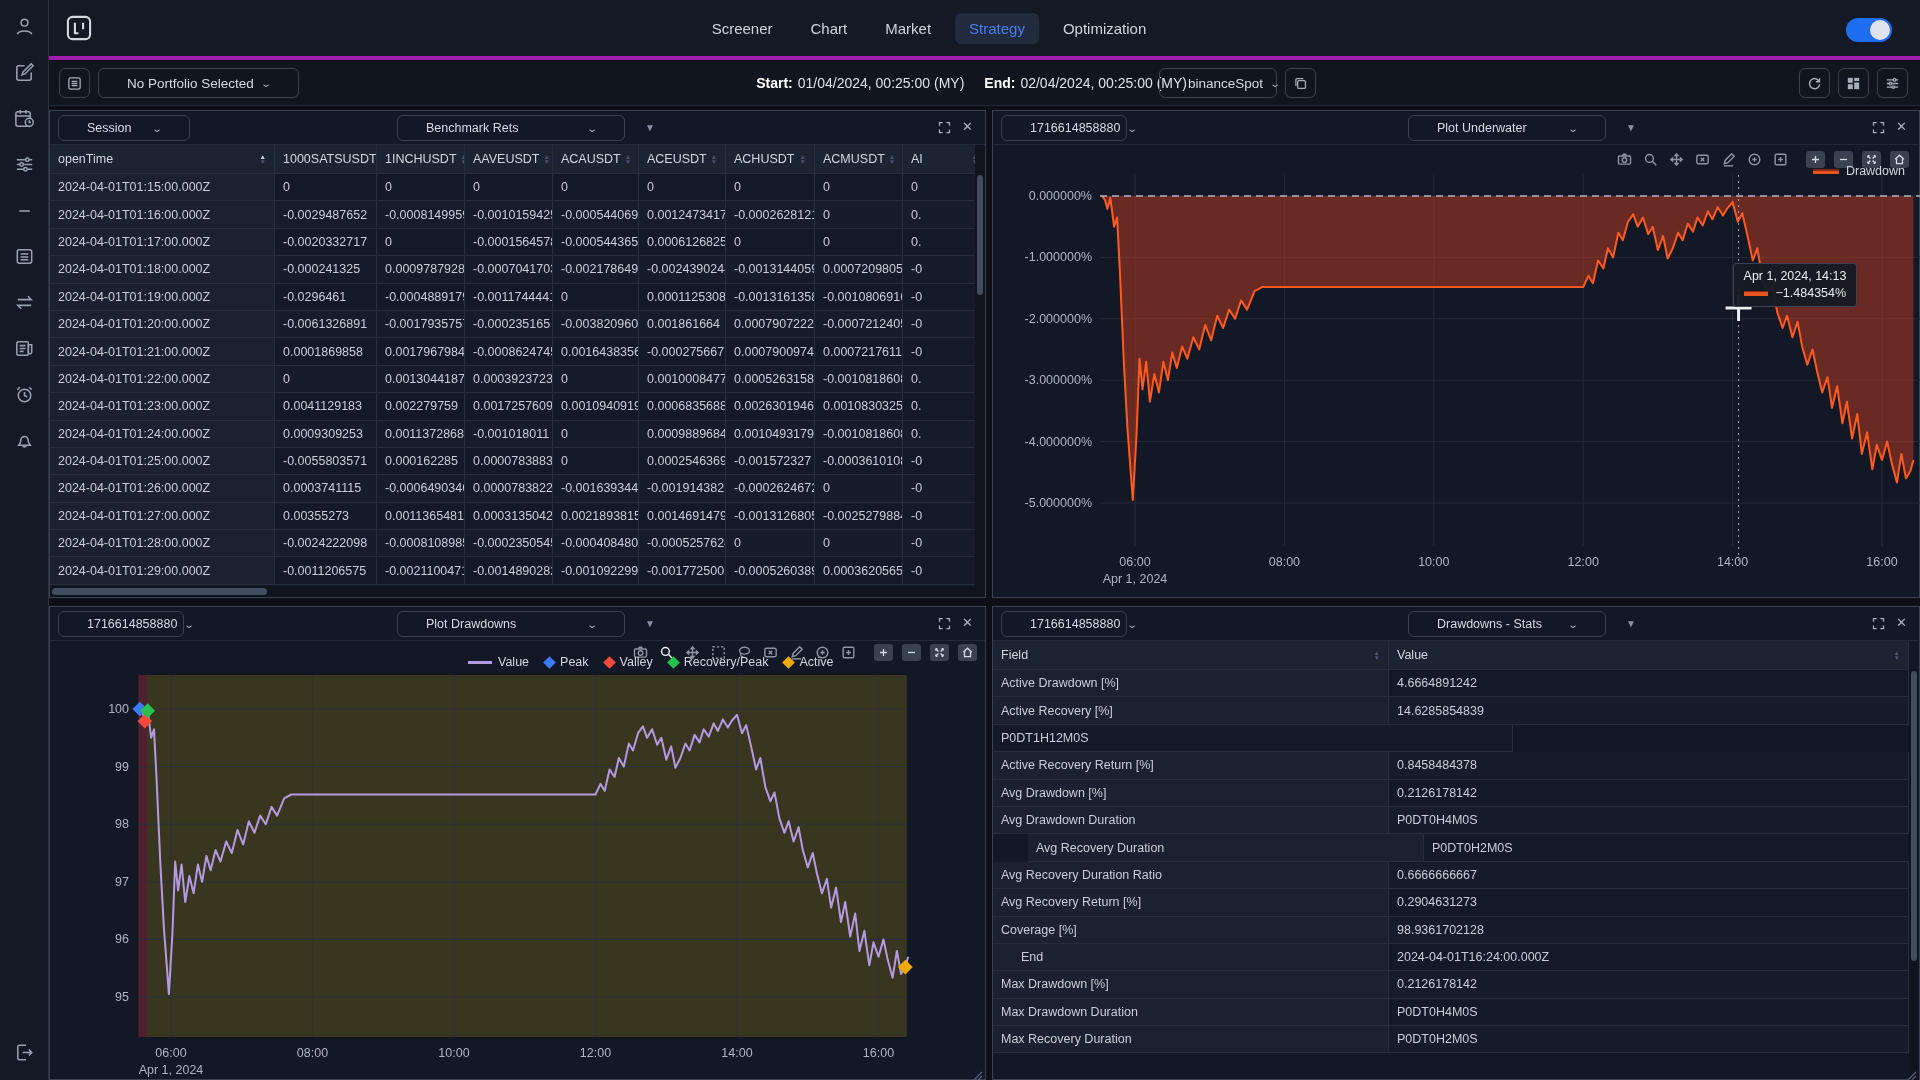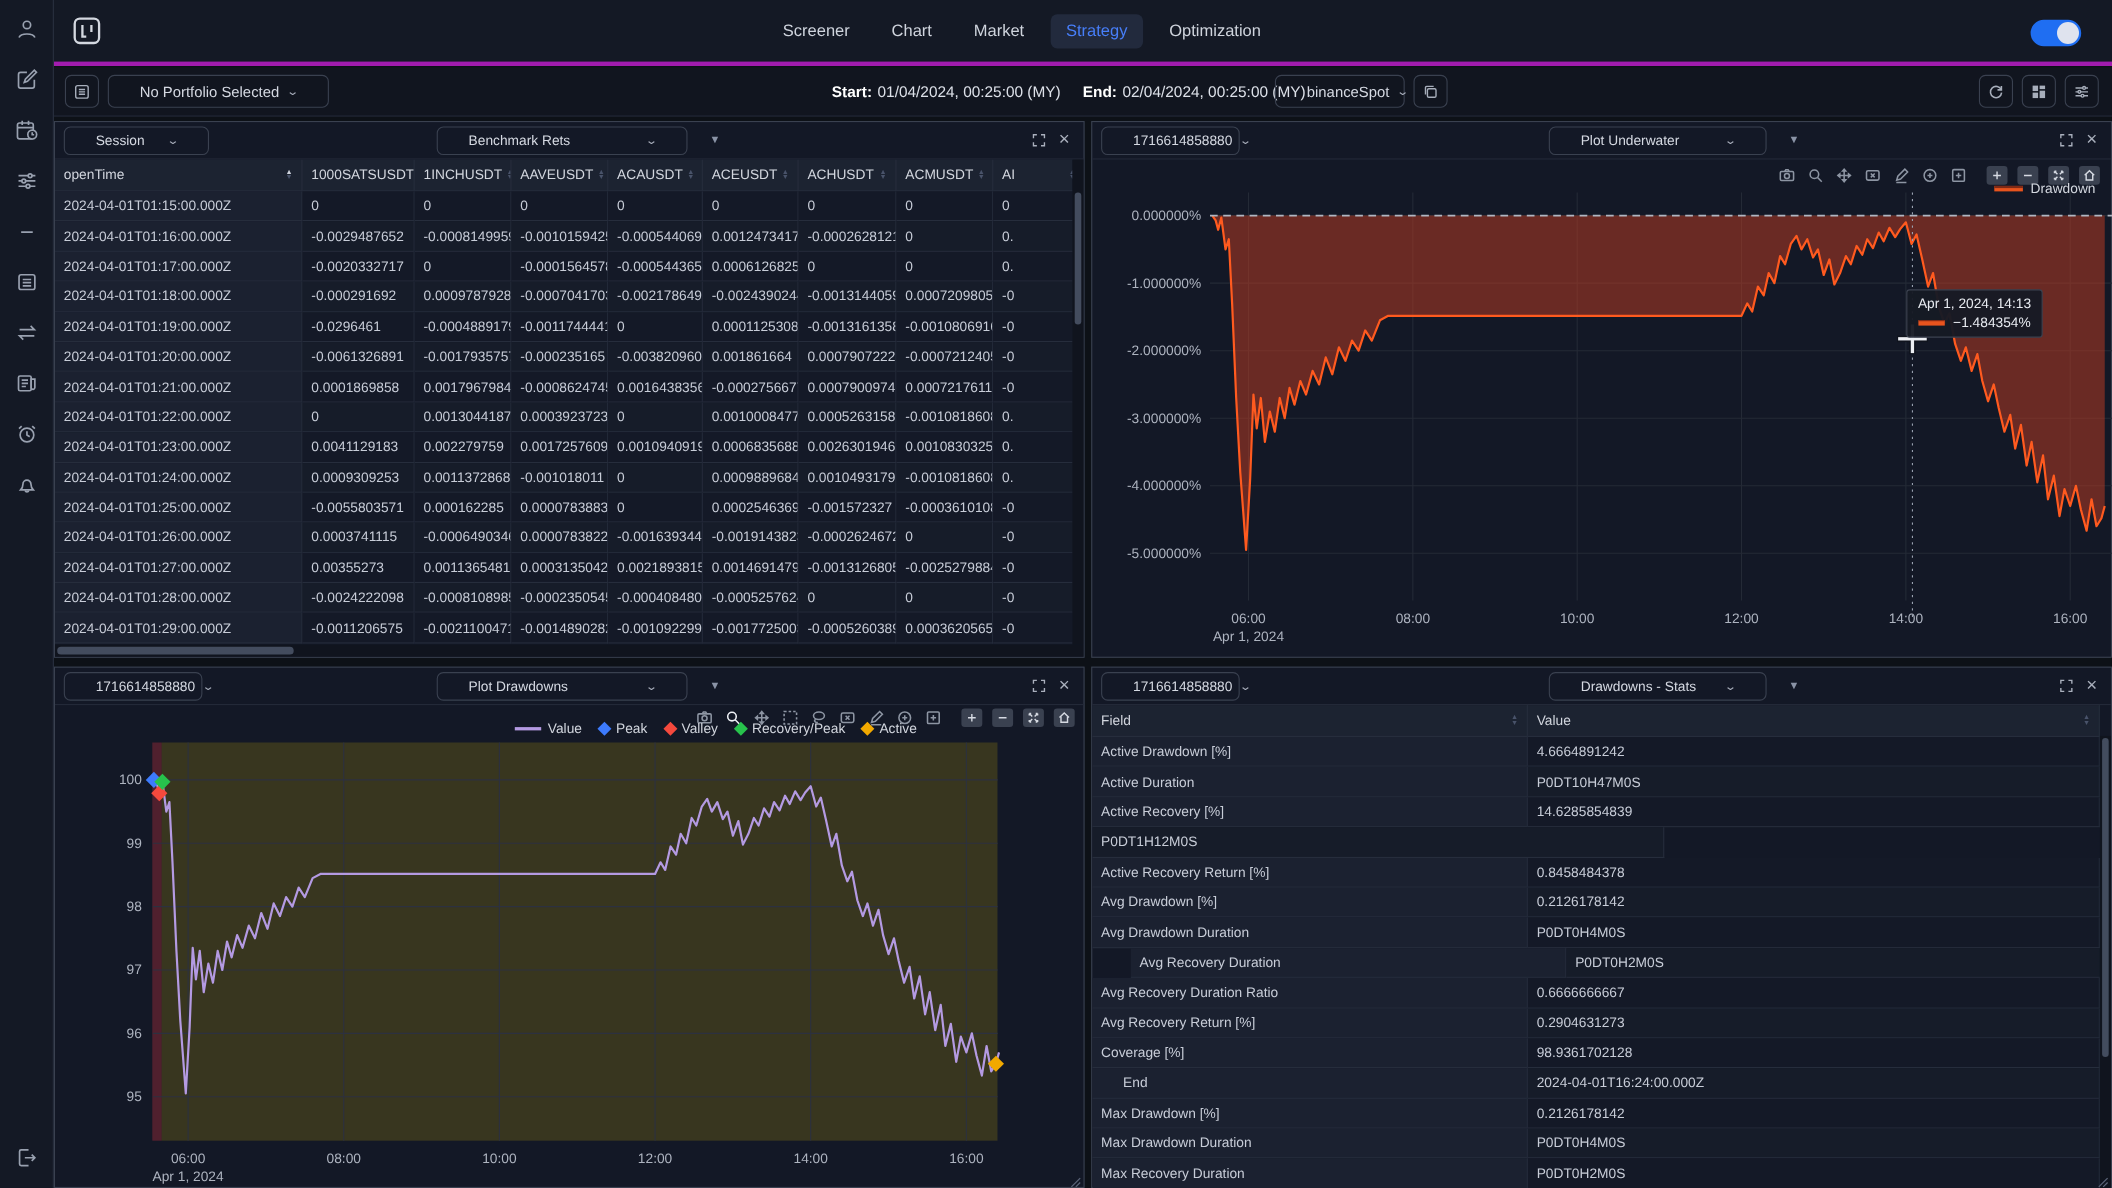--- a/index.html
+++ b/index.html
@@ -331,21 +331,21 @@
           <div class="gcell" style="width: 88px; height: 27.4px;">0</div>
           <div class="gcell" style="width: 88px; height: 27.4px;">-0.0001564578</div>
           <div class="gcell" style="width: 86px; height: 27.4px;">-0.0005443658</div>
           <div class="gcell" style="width: 87px; height: 27.4px;">0.0006126825</div>
           <div class="gcell" style="width: 89px; height: 27.4px;">0</div>
           <div class="gcell" style="width: 88px; height: 27.4px;">0</div>
           <div class="gcell" style="width: 84px; height: 27.4px;">0.</div>
         </div>
         <div class="g-row">
           <div class="gcell first" style="width: 225px; height: 27.4px;">2024-04-01T01:18:00.000Z</div>
-          <div class="gcell" style="width: 102px; height: 27.4px;">-0.000291692</div>
+          <div class="gcell" style="width: 102px; height: 27.4px;">-0.000241325</div>
           <div class="gcell" style="width: 88px; height: 27.4px;">0.0009787928</div>
           <div class="gcell" style="width: 88px; height: 27.4px;">-0.0007041703</div>
           <div class="gcell" style="width: 86px; height: 27.4px;">-0.0021786492</div>
           <div class="gcell" style="width: 87px; height: 27.4px;">-0.0024390244</div>
           <div class="gcell" style="width: 89px; height: 27.4px;">-0.0013144059</div>
           <div class="gcell" style="width: 88px; height: 27.4px; text-align: center;">0.0007209805</div>
           <div class="gcell" style="width: 84px; height: 27.4px;">-0</div>
         </div>
         <div class="g-row">
           <div class="gcell first" style="width: 225px; height: 27.4px;">2024-04-01T01:19:00.000Z</div>
@@ -758,24 +758,20 @@
               <span class="">▲</span>
               <span>▼</span>
             </span>
           </div>
         </div>
         <div class="g-row">
           <div class="gcell first" style="width: 396px; height: 27.4px;">Active Drawdown [%]</div>
           <div class="gcell" style="width: 520px; height: 27.4px;">4.6664891242</div>
         </div>
         <div class="g-row">
-          <div class="gcell first" style="width: 396px; height: 27.4px;">Active Duration</div>
-          <div class="gcell" style="width: 520px; height: 27.4px;">P0DT10H47M0S</div>
-        </div>
-        <div class="g-row">
           <div class="gcell first" style="width: 396px; height: 27.4px;">Active Recovery [%]</div>
           <div class="gcell" style="width: 520px; height: 27.4px;">14.6285854839</div>
         </div>
         <div class="g-row">
           <div class="gcell" style="width: 520px; height: 27.4px;">P0DT1H12M0S</div>
         </div>
         <div class="g-row">
           <div class="gcell first" style="width: 396px; height: 27.4px;">Active Recovery Return [%]</div>
           <div class="gcell" style="width: 520px; height: 27.4px;">0.8458484378</div>
         </div>

